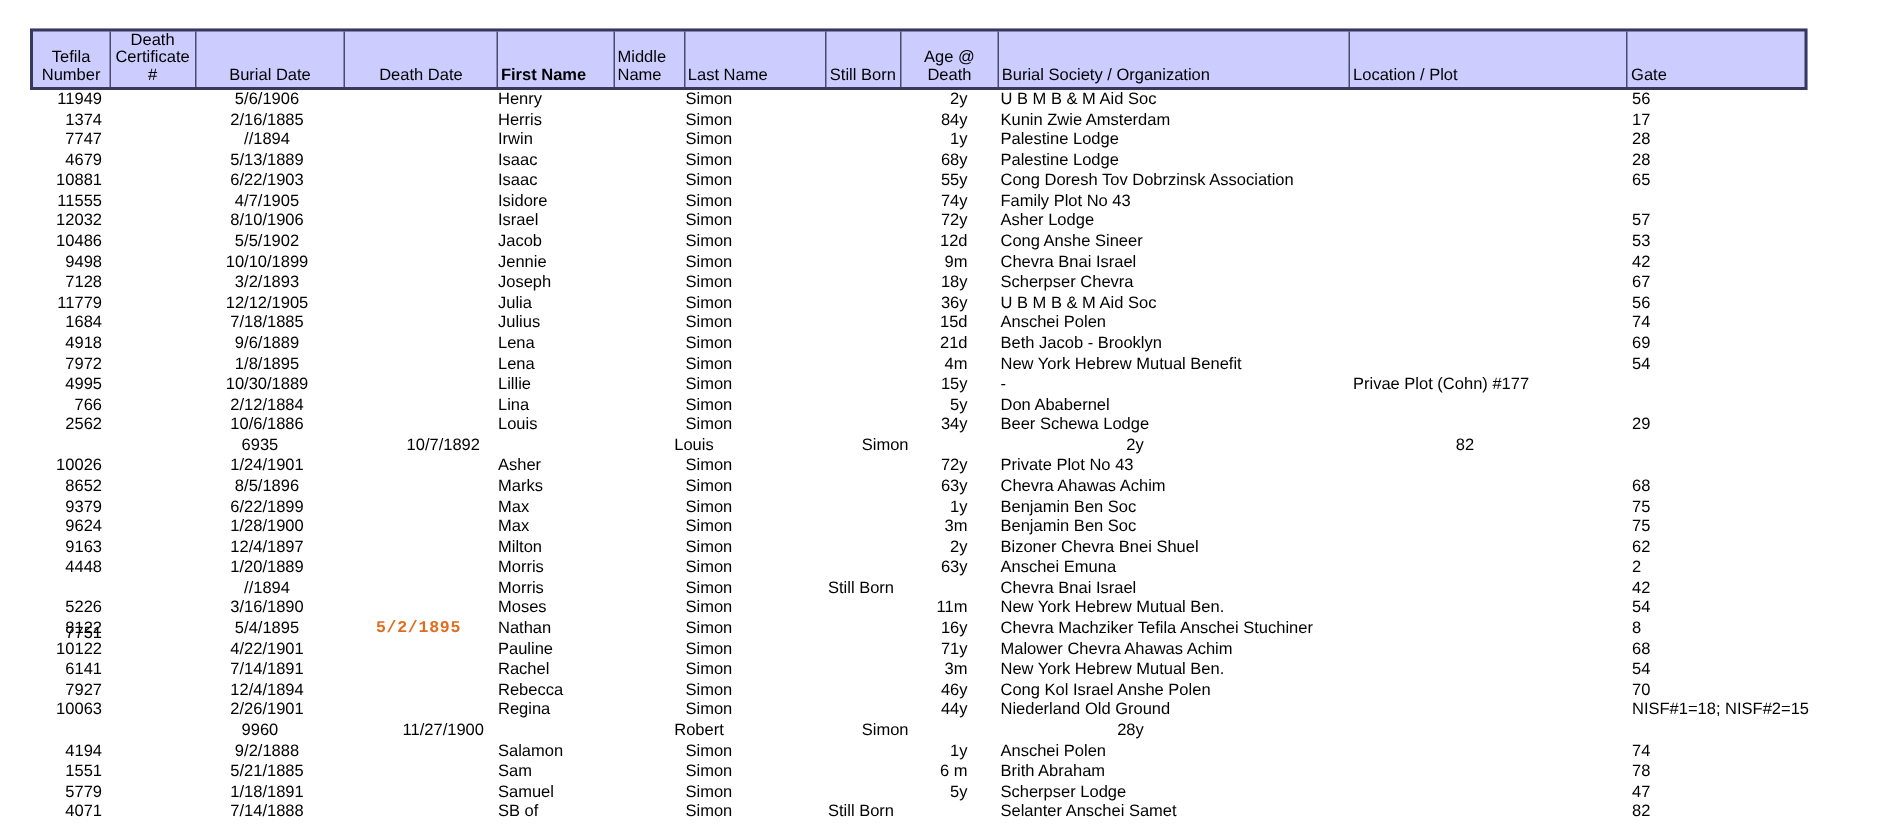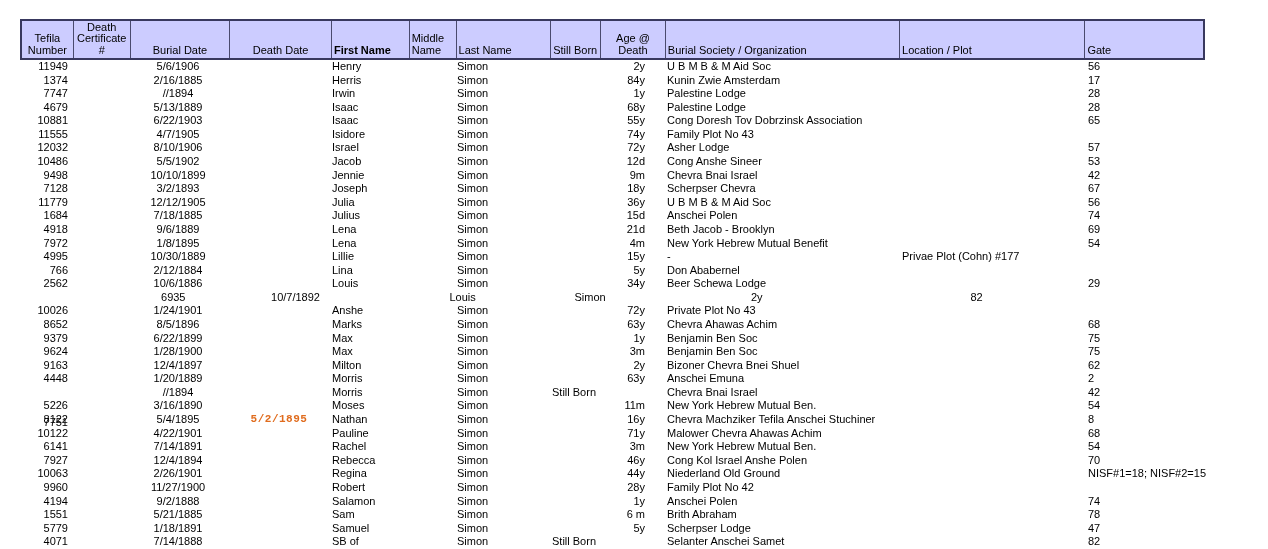--- a/index.html
+++ b/index.html
@@ -304,21 +304,21 @@
           <div class="cell a-left col-still_born" style="width: 50px;"></div>
           <div class="cell a-right col-age" style="width: 65px;">2y</div>
           <div class="cell a-left col-location" style="width: 186px;"></div>
           <div class="cell a-left col-gate" style="width: 119px;">82</div>
         </div>
         <div class="body-row">
           <div class="cell a-right col-entry" style="width: 51px;">10026</div>
           <div class="cell a-left col-cert" style="width: 57px;"></div>
           <div class="cell a-center col-burial_date" style="width: 100px;">1/24/1901</div>
           <div class="cell a-center col-death_date" style="width: 102px;"></div>
-          <div class="cell a-left col-first_name" style="width: 78px;">Anshe</div>
+          <div class="cell a-left col-first_name" style="width: 78px;">Asher</div>
           <div class="cell a-left col-middle_name" style="width: 47px;"></div>
           <div class="cell a-left col-last_name" style="width: 95px;">Simon</div>
           <div class="cell a-left col-still_born" style="width: 50px;"></div>
           <div class="cell a-right col-age" style="width: 65px;">72y</div>
           <div class="cell a-left col-society" style="width: 235px;">Private Plot No 43</div>
           <div class="cell a-left col-location" style="width: 186px;"></div>
           <div class="cell a-left col-gate" style="width: 119px;"></div>
         </div>
         <div class="body-row">
           <div class="cell a-right col-entry" style="width: 51px;">8652</div>
@@ -491,21 +491,20 @@
         <div class="body-row">
           <div class="cell a-right col-entry" style="width: 51px;">9960</div>
           <div class="cell a-left col-cert" style="width: 57px;"></div>
           <div class="cell a-center col-burial_date" style="width: 100px;">11/27/1900</div>
           <div class="cell a-center col-death_date" style="width: 102px;"></div>
           <div class="cell a-left col-first_name" style="width: 78px;">Robert</div>
           <div class="cell a-left col-middle_name" style="width: 47px;"></div>
           <div class="cell a-left col-last_name" style="width: 95px;">Simon</div>
           <div class="cell a-left col-still_born" style="width: 50px;"></div>
           <div class="cell a-right col-age" style="width: 65px;">28y</div>
-          <div class="cell a-left col-society" style="width: 235px;">Family Plot No 42</div>
           <div class="cell a-left col-location" style="width: 186px;"></div>
           <div class="cell a-left col-gate" style="width: 119px;"></div>
         </div>
         <div class="body-row">
           <div class="cell a-right col-entry" style="width: 51px;">4194</div>
           <div class="cell a-left col-cert" style="width: 57px;"></div>
           <div class="cell a-center col-burial_date" style="width: 100px;">9/2/1888</div>
           <div class="cell a-center col-death_date" style="width: 102px;"></div>
           <div class="cell a-left col-first_name" style="width: 78px;">Salamon</div>
           <div class="cell a-left col-middle_name" style="width: 47px;"></div>

